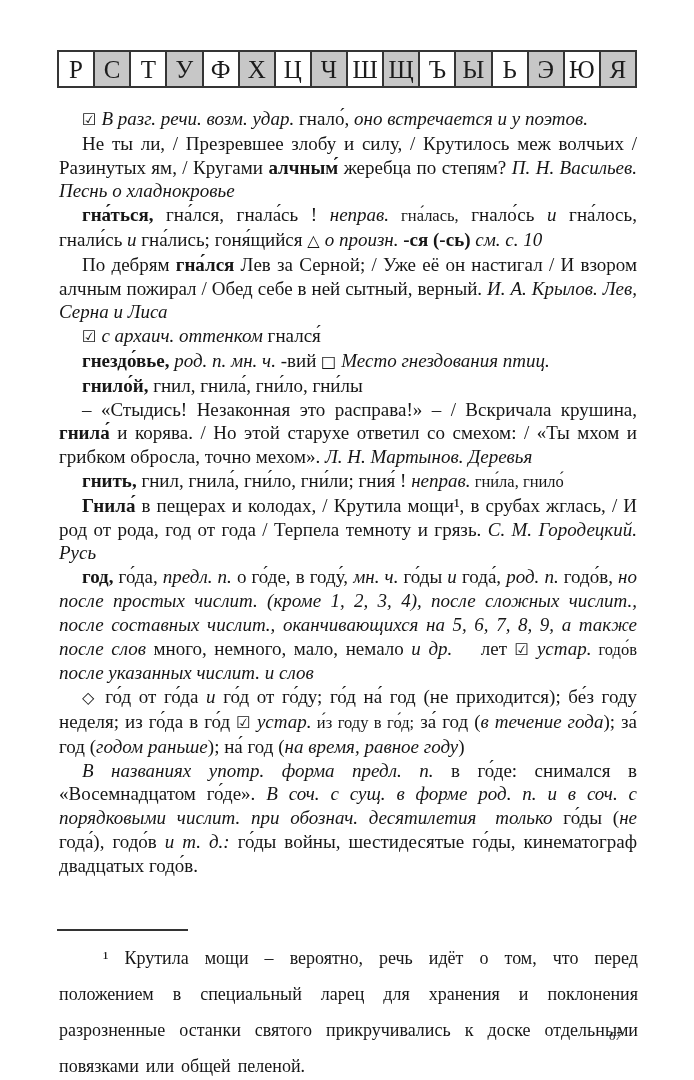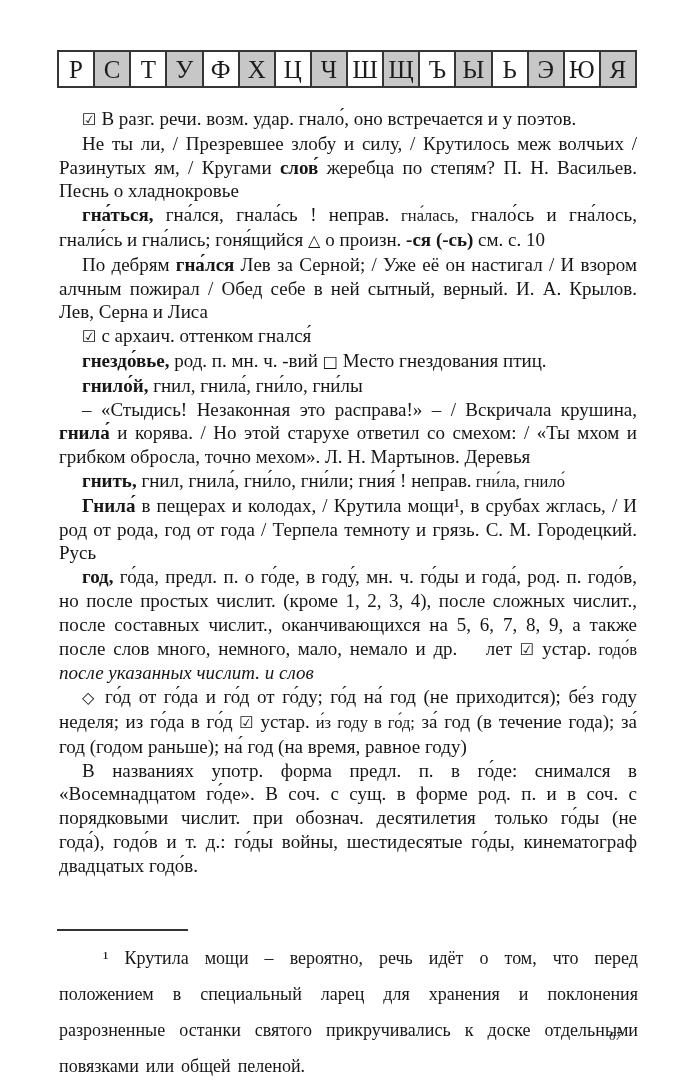--- a/index.html
+++ b/index.html
@@ -16,21 +16,21 @@
   }
   .letter-cell:first-child{margin-left:0;}
   .letter-cell.shaded{background:var(--shaded,#c7c7c7);}
   
   .content{
     position:absolute;left:59px;top:107px;width:578px;
     font-size:19px;line-height:23.8px;text-align:justify;
   }
   .para{margin:0;text-indent:23px;}
   .seg-b{font-weight:bold;}
-  .seg-i{}
+  .seg-i{font-style:italic;}
   .seg-s{font-size:16.5px;}
   .seg-si{font-size:19px;font-style:italic;}
   .seg-ls{letter-spacing:1.1px;}
   .seg-sym{font-family:"DejaVu Sans",sans-serif;font-size:16px;}
   
   .footnote-sep{position:absolute;left:57px;top:929px;width:131px;height:2px;background:#333333;}
   .footnote{
     position:absolute;left:59px;top:940px;width:579px;
     font-size:18px;line-height:36px;text-align:justify;word-spacing:2.5px;
   }
@@ -55,21 +55,21 @@
       <div class="letter-cell shaded">Щ</div>
       <div class="letter-cell">Ъ</div>
       <div class="letter-cell shaded">Ы</div>
       <div class="letter-cell">Ь</div>
       <div class="letter-cell shaded">Э</div>
       <div class="letter-cell">Ю</div>
       <div class="letter-cell shaded">Я</div>
     </div>
   <div class="content">
       <p class="para"><span class="seg-sym">☑ </span><span class="seg-i">В разг. речи. возм. удар. </span><span class="seg-r">гнало́,</span><span class="seg-i"> оно встречается и у поэтов.</span></p>
-      <p class="para"><span class="seg-r">Не ты ли, / Презревшее злобу и силу, / Крутилось меж волчьих / Разинутых ям, / Кругами </span><span class="seg-b">слов́</span><span class="seg-r"> жеребца по степям? </span><span class="seg-i">П. Н. Васильев. Песнь о хладнокровье</span></p>
+      <p class="para"><span class="seg-r">Не ты ли, / Презревшее злобу и силу, / Крутилось меж волчьих / Разинутых ям, / Кругами </span><span class="seg-b">алчным́</span><span class="seg-r"> жеребца по степям? </span><span class="seg-i">П. Н. Васильев. Песнь о хладнокровье</span></p>
       <p class="para"><span class="seg-b">гна́ться,</span><span class="seg-r"> гна́лся, гнала́сь ! </span><span class="seg-i">неправ.</span><span class="seg-s"> гна́лась,</span><span class="seg-r"> гнало́сь </span><span class="seg-i">и</span><span class="seg-r"> гна́лось, гнали́сь </span><span class="seg-i">и</span><span class="seg-r"> гна́лись; гоня́щийся </span><span class="seg-sym">△ </span><span class="seg-i">о произн. </span><span class="seg-b">-ся (-сь) </span><span class="seg-i">см. с. 10</span></p>
       <p class="para"><span class="seg-r">По дебрям </span><span class="seg-b">гна́лся</span><span class="seg-r"> Лев за Серной; / Уже её он настигал / И взором алчным пожирал / Обед себе в ней сытный, верный. </span><span class="seg-i">И. А. Крылов. Лев, Серна и Лиса</span></p>
       <p class="para"><span class="seg-sym">☑ </span><span class="seg-i">с архаич. оттенком </span><span class="seg-r">гнался́</span></p>
       <p class="para"><span class="seg-b">гнездо́вье,</span><span class="seg-i"> род. п. мн. ч.</span><span class="seg-r"> -вий </span><span class="seg-sym">□ </span><span class="seg-i">Место гнездования птиц.</span></p>
       <p class="para"><span class="seg-b">гнило́й,</span><span class="seg-r"> гнил, гнила́, гни́ло, гни́лы</span></p>
       <p class="para"><span class="seg-r">– «Стыдись! Незаконная это расправа!» – / Вскричала крушина, </span><span class="seg-b">гнила́</span><span class="seg-r"> и корява. / Но этой старухе ответил со смехом: / «Ты мхом и грибком обросла, точно мехом». </span><span class="seg-i">Л. Н. Мартынов. Деревья</span></p>
       <p class="para"><span class="seg-b">гнить,</span><span class="seg-r"> гнил, гнила́, гни́ло, гни́ли; гния́ ! </span><span class="seg-i">неправ.</span><span class="seg-s"> гни́ла, гнило́</span></p>
       <p class="para"><span class="seg-b">Гнила́</span><span class="seg-r"> в пещерах и колодах, / Крутила мощи¹, в срубах жглась, / И род от рода, год от года / Терпела темноту и грязь. </span><span class="seg-i">С. М. Городецкий. Русь</span></p>
       <p class="para"><span class="seg-b">год,</span><span class="seg-r"> го́да, </span><span class="seg-i">предл. п.</span><span class="seg-r"> о го́де, в году́, </span><span class="seg-i">мн. ч.</span><span class="seg-r"> го́ды </span><span class="seg-i">и</span><span class="seg-r"> года́, </span><span class="seg-i">род. п.</span><span class="seg-r"> годо́в, </span><span class="seg-i">но после простых числит. (кроме 1, 2, 3, 4), после сложных числит., после составных числит., оканчивающихся на 5, 6, 7, 8, 9, а также после слов </span><span class="seg-r">много, немного, мало, немало </span><span class="seg-i">и др.</span><span class="seg-r">  лет </span><span class="seg-sym">☑ </span><span class="seg-i">устар.</span><span class="seg-s"> годо́в </span><span class="seg-si">после указанных числит. и слов</span></p>
       <p class="para"><span class="seg-sym">◇ </span><span class="seg-r">го́д от го́да </span><span class="seg-i">и</span><span class="seg-r"> го́д от го́ду; го́д на́ год (не приходится); бе́з году неделя; из го́да в го́д </span><span class="seg-sym">☑ </span><span class="seg-i">устар.</span><span class="seg-s"> и́з году в го́д;</span><span class="seg-r"> за́ год (</span><span class="seg-i">в течение года</span><span class="seg-r">); за́ год (</span><span class="seg-i">годом раньше</span><span class="seg-r">); на́ год (</span><span class="seg-i">на время, равное году</span><span class="seg-r">)</span></p>

